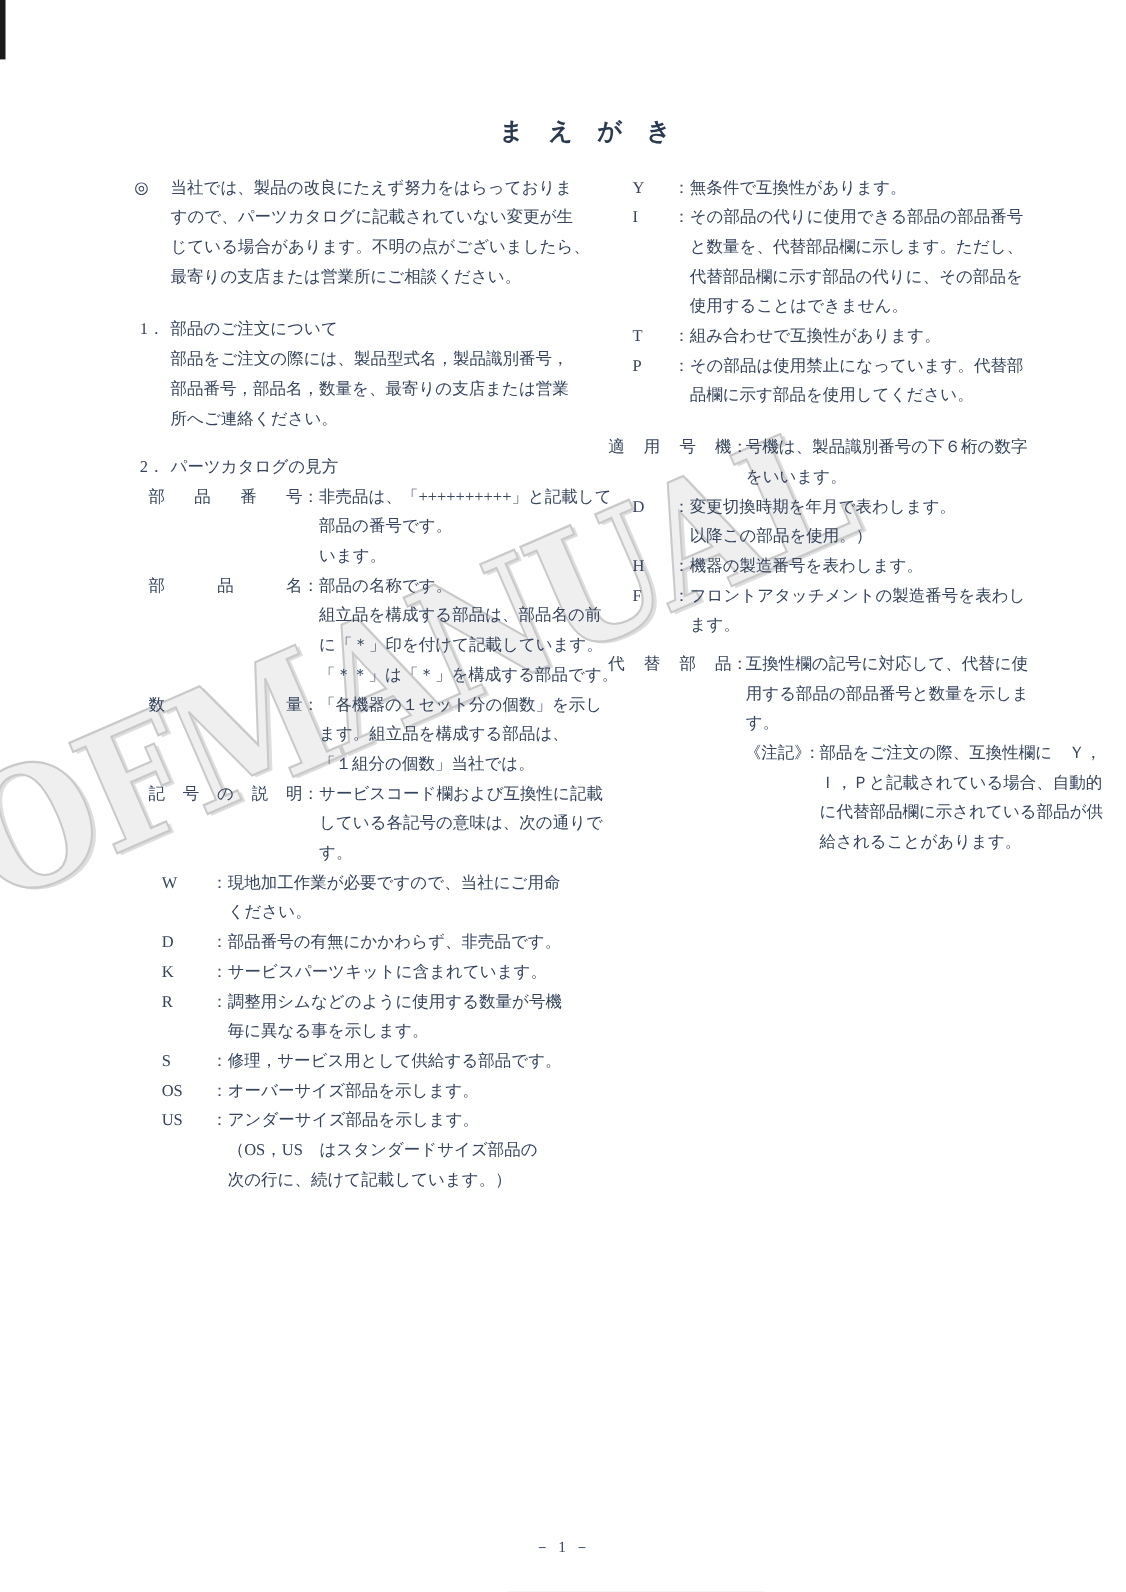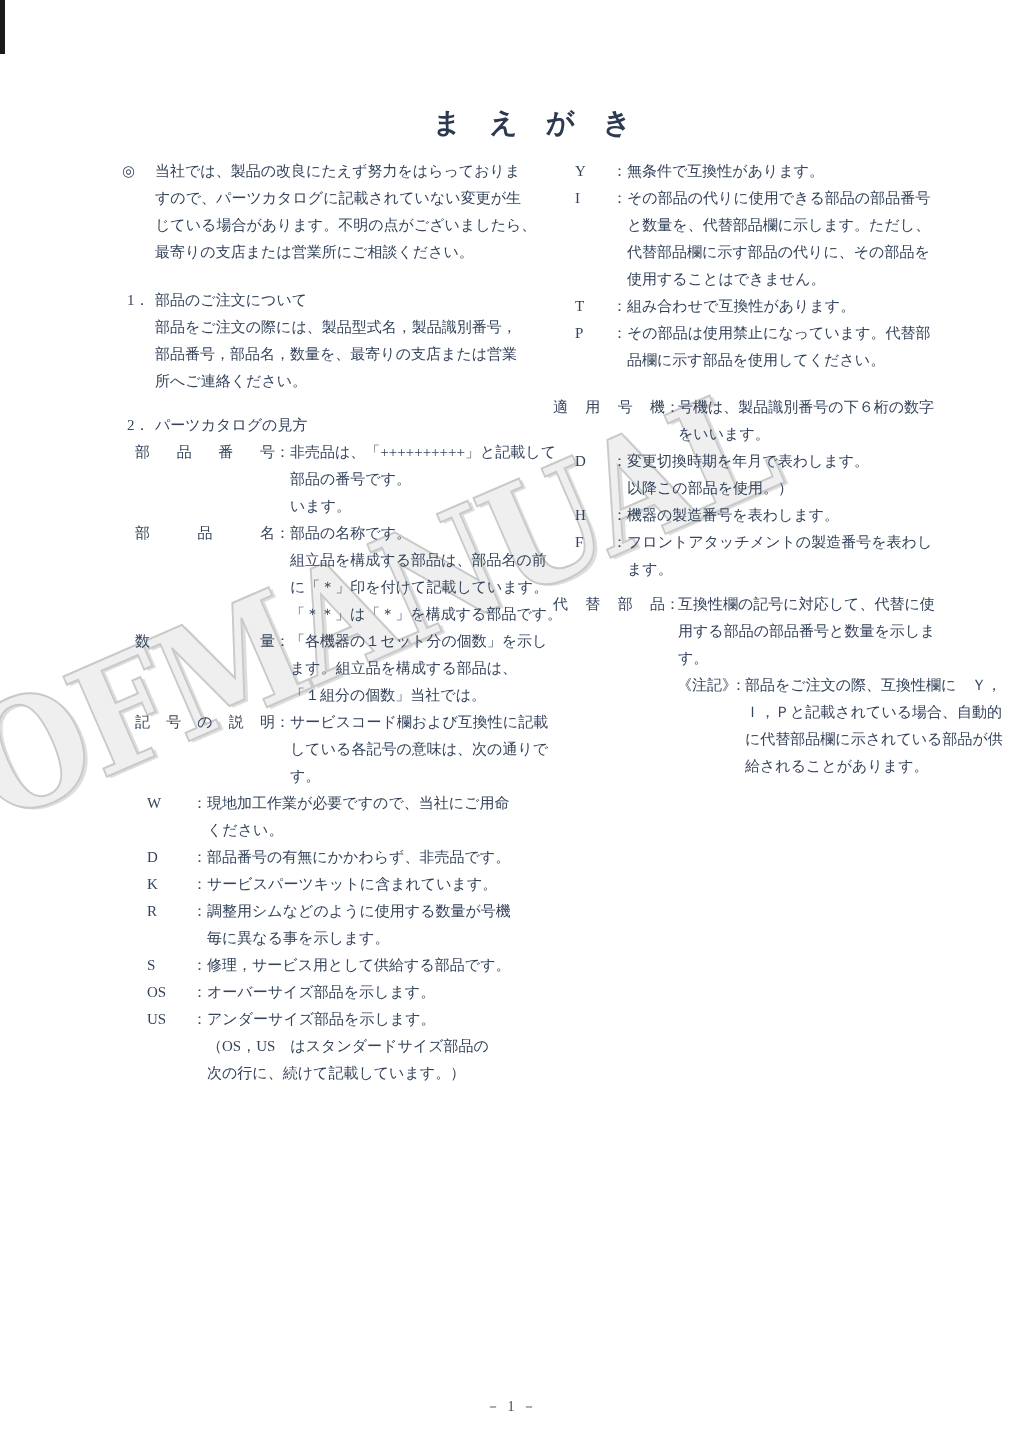--- a/index.html
+++ b/index.html
@@ -19,21 +19,21 @@
     -webkit-text-stroke:2px #c9c9c9;
     text-shadow:3px 3px 0 #dedede,-1px -1px 0 #fafafa;
     transform:rotate(-23.5deg) scaleX(0.88);
     transform-origin:0 50%;
   }
   .title{
     position:absolute;top:104px;left:0;width:100%;margin:0;z-index:2;
     box-sizing:border-box;padding-left:40px;
     text-align:center;
     font-family:"Liberation Sans","DejaVu Sans",sans-serif;
-    font-size:28px;font-weight:bold;color:#2c3a50;
+    font-size:22px;font-weight:bold;color:#2c3a50;
   }
   .col{position:absolute;top:158px;z-index:2;}
   .col-left{left:122px;width:408px;}
   .col-right{left:553px;width:430px;}
   .ln{line-height:27px;min-height:27px;white-space:pre;}
   .flexrow{display:flex;align-items:flex-start;}
   .marker{width:33px;line-height:27px;flex:none;}
   .num{width:33px;line-height:27px;flex:none;box-sizing:border-box;padding-left:5px;}
   .body{flex:1;min-width:0;}
   .mt-sec{margin-top:21px;}

